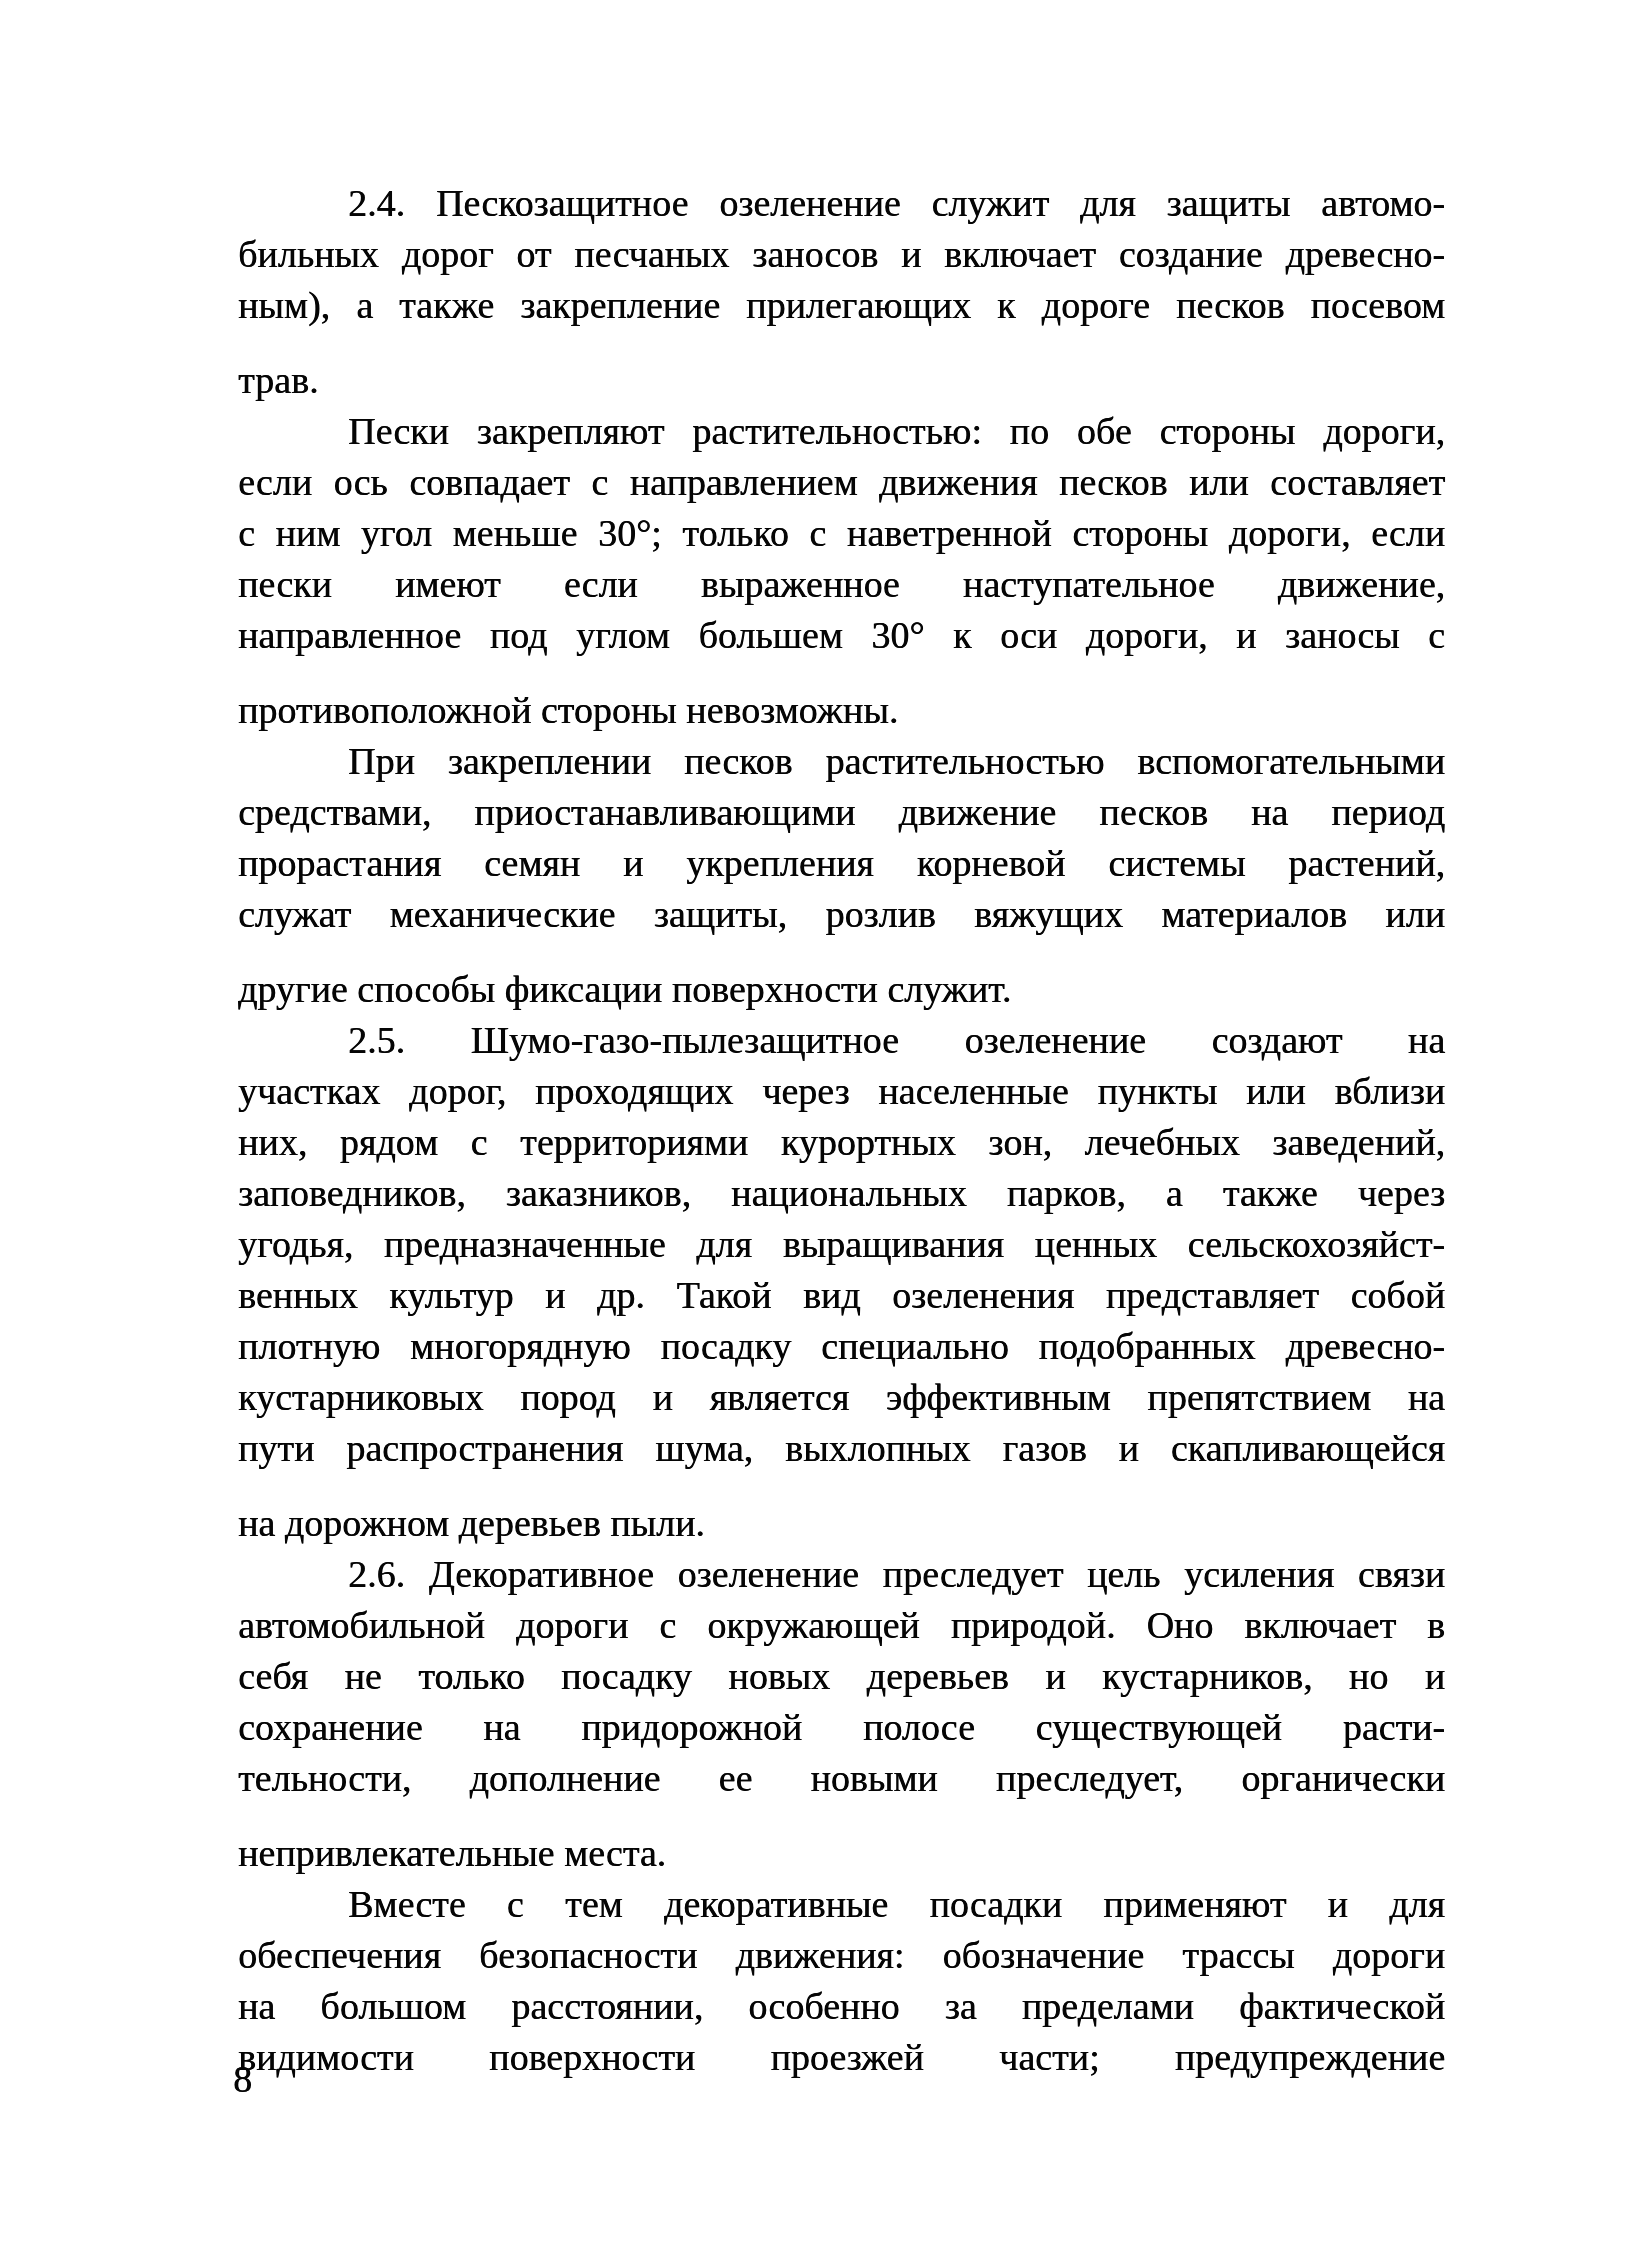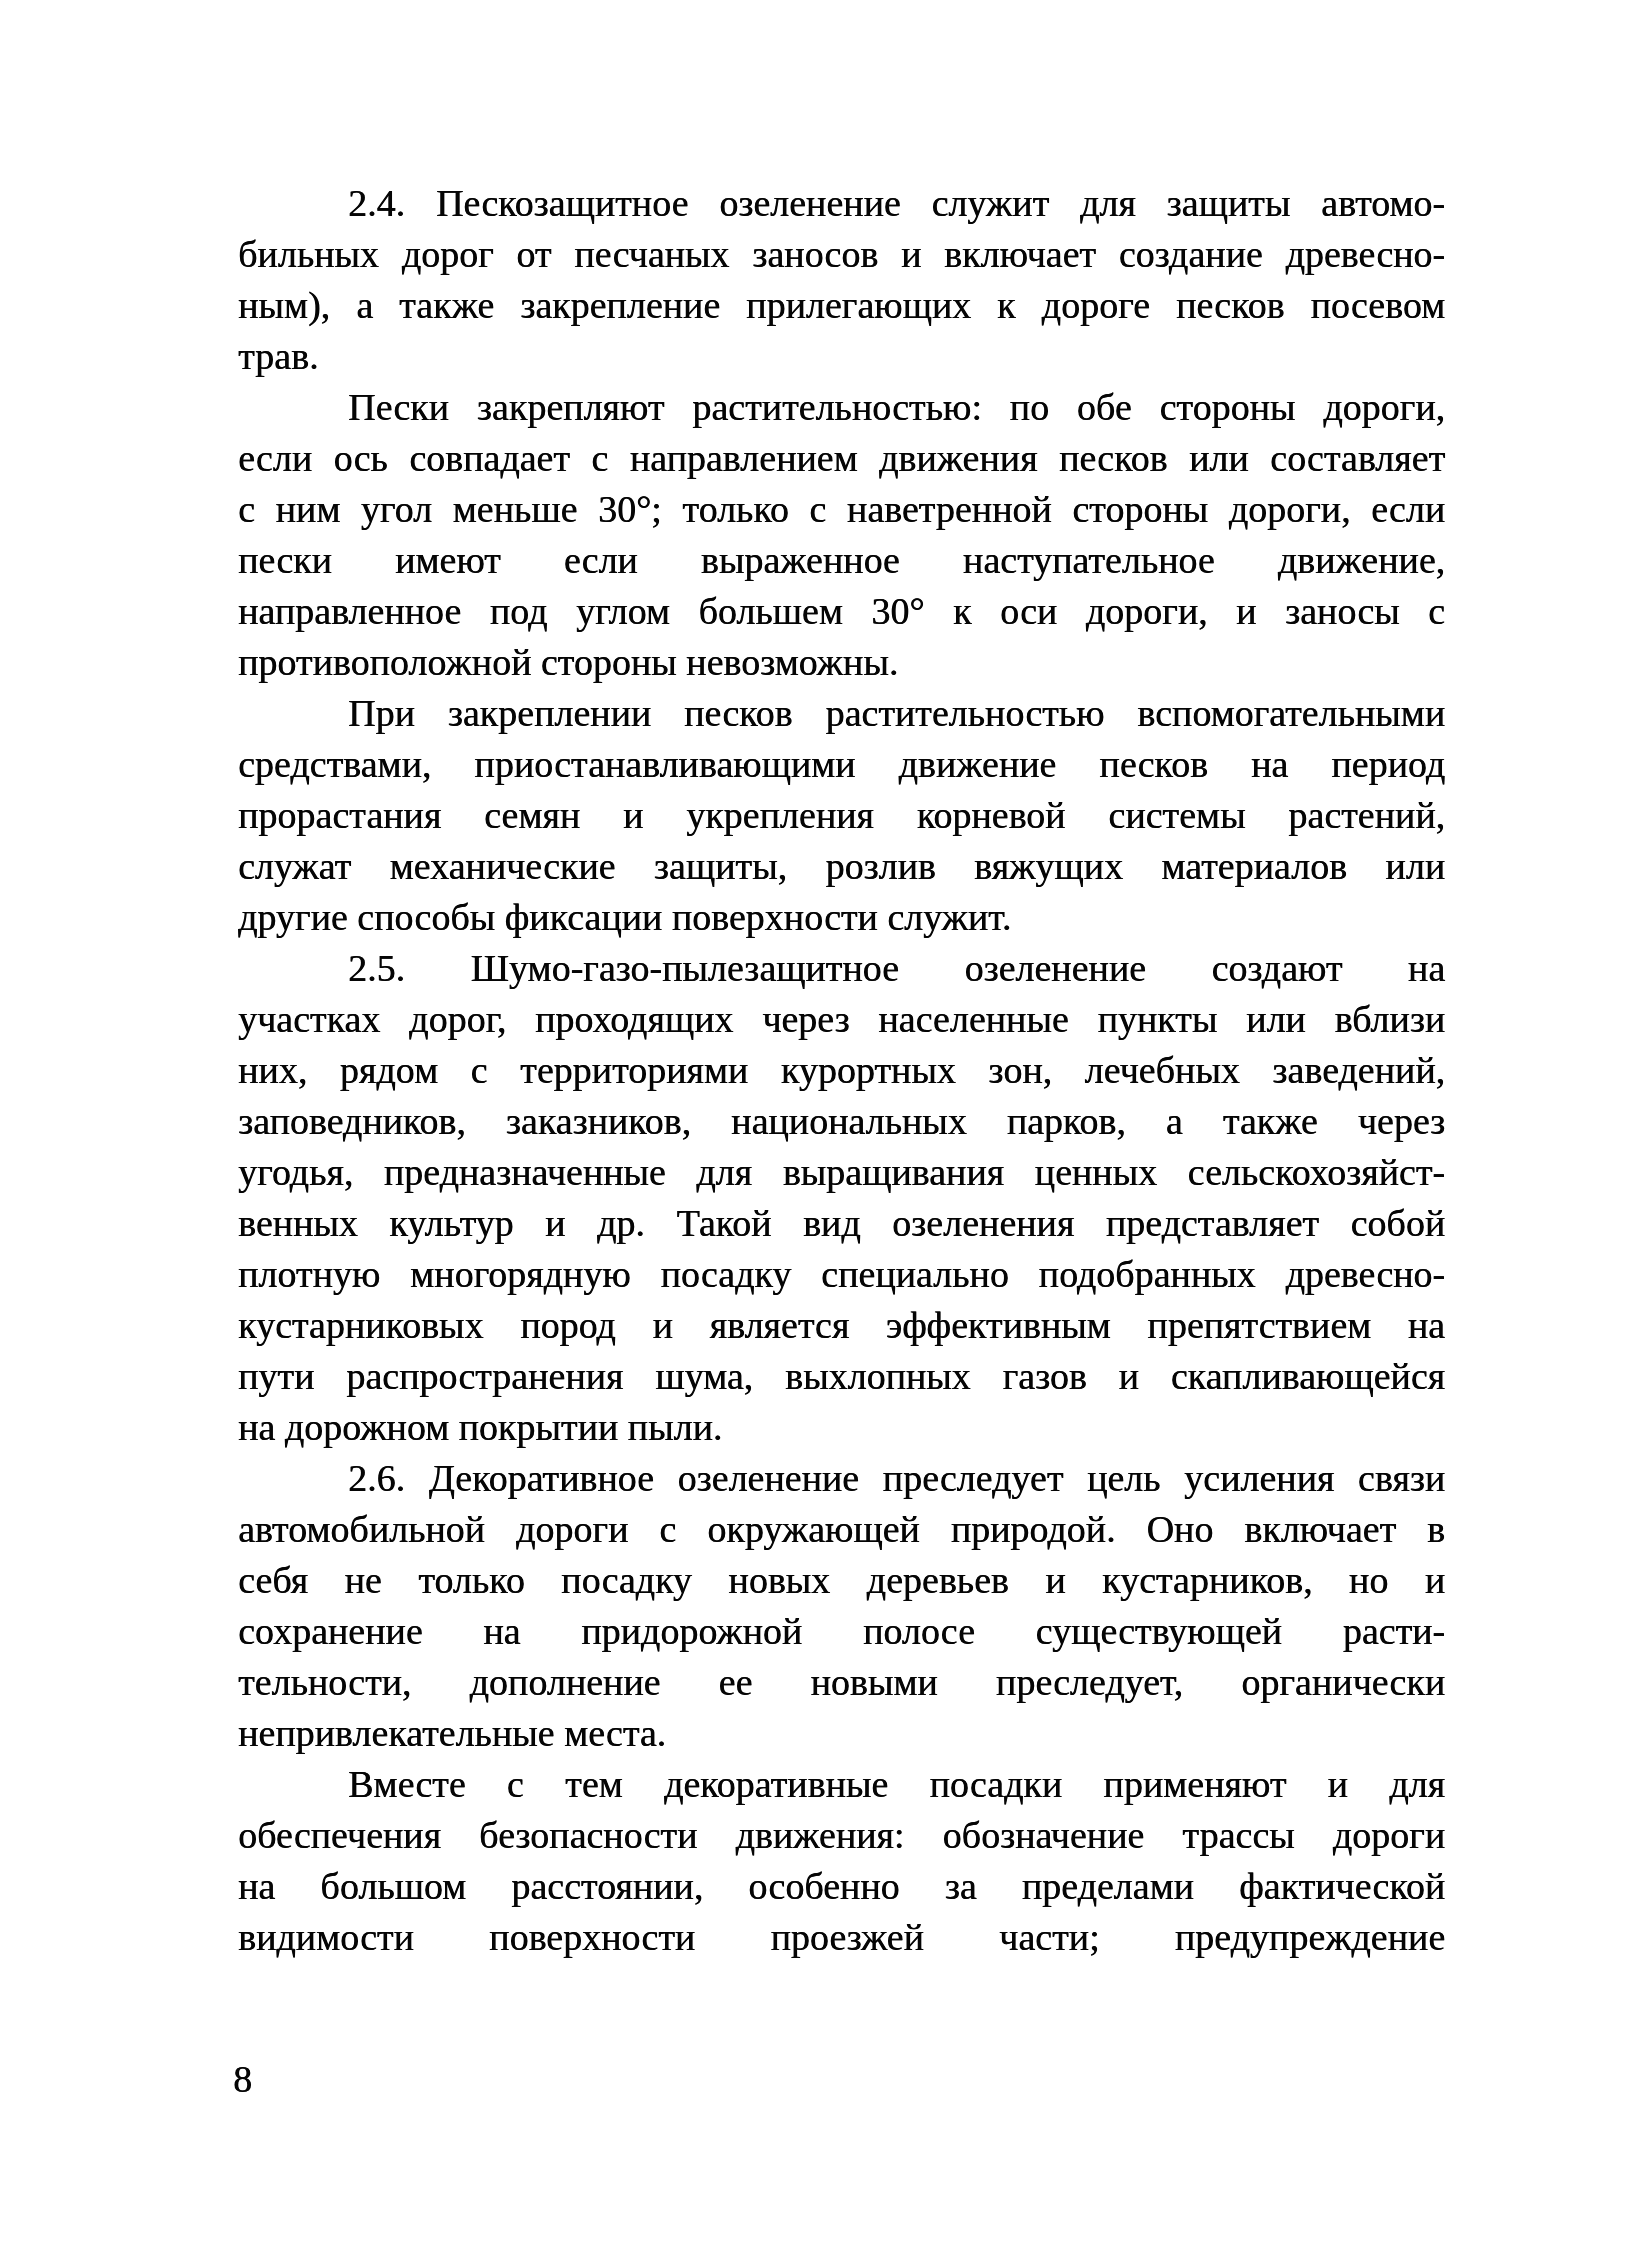--- a/index.html
+++ b/index.html
@@ -37,20 +37,21 @@
     text-align: justify;
     text-align-last: justify;
     overflow: visible;
     white-space: normal;
   }
   .line.first {
     text-indent: 110px;
   }
   .line.lastline {
     text-align-last: left;
+    margin-top: 24px;
   }
   .page-number {
     position: absolute;
     left: 233px;
     top: 2054px;
     font-size: 38px;
     line-height: 51px;
     text-shadow: 0.5px 0 0 currentColor;
   }
 </style>
@@ -83,21 +84,21 @@
       <div class="paragraph">
         <div class="line first">2.5. Шумо-газо-пылезащитное озеленение создают на</div>
         <div class="line">участках дорог, проходящих через населенные пункты или вблизи</div>
         <div class="line">них, рядом с территориями курортных зон, лечебных заведений,</div>
         <div class="line">заповедников, заказников, национальных парков, а также через</div>
         <div class="line">угодья, предназначенные для выращивания ценных сельскохозяйст-</div>
         <div class="line">венных культур и др. Такой вид озеленения представляет собой</div>
         <div class="line">плотную многорядную посадку специально подобранных древесно-</div>
         <div class="line">кустарниковых пород и является эффективным препятствием на</div>
         <div class="line">пути распространения шума, выхлопных газов и скапливающейся</div>
-        <div class="line lastline">на дорожном покрытии пыли.</div>
+        <div class="line lastline">на дорожном деревьев пыли.</div>
       </div>
       <div class="paragraph">
         <div class="line first">2.6. Декоративное озеленение преследует цель усиления связи</div>
         <div class="line">автомобильной дороги с окружающей природой. Оно включает в</div>
         <div class="line">себя не только посадку новых деревьев и кустарников, но и</div>
         <div class="line">сохранение на придорожной полосе существующей расти-</div>
         <div class="line">тельности, дополнение ее новыми преследует, органически</div>
         <div class="line lastline">непривлекательные места.</div>
       </div>
       <div class="paragraph">

